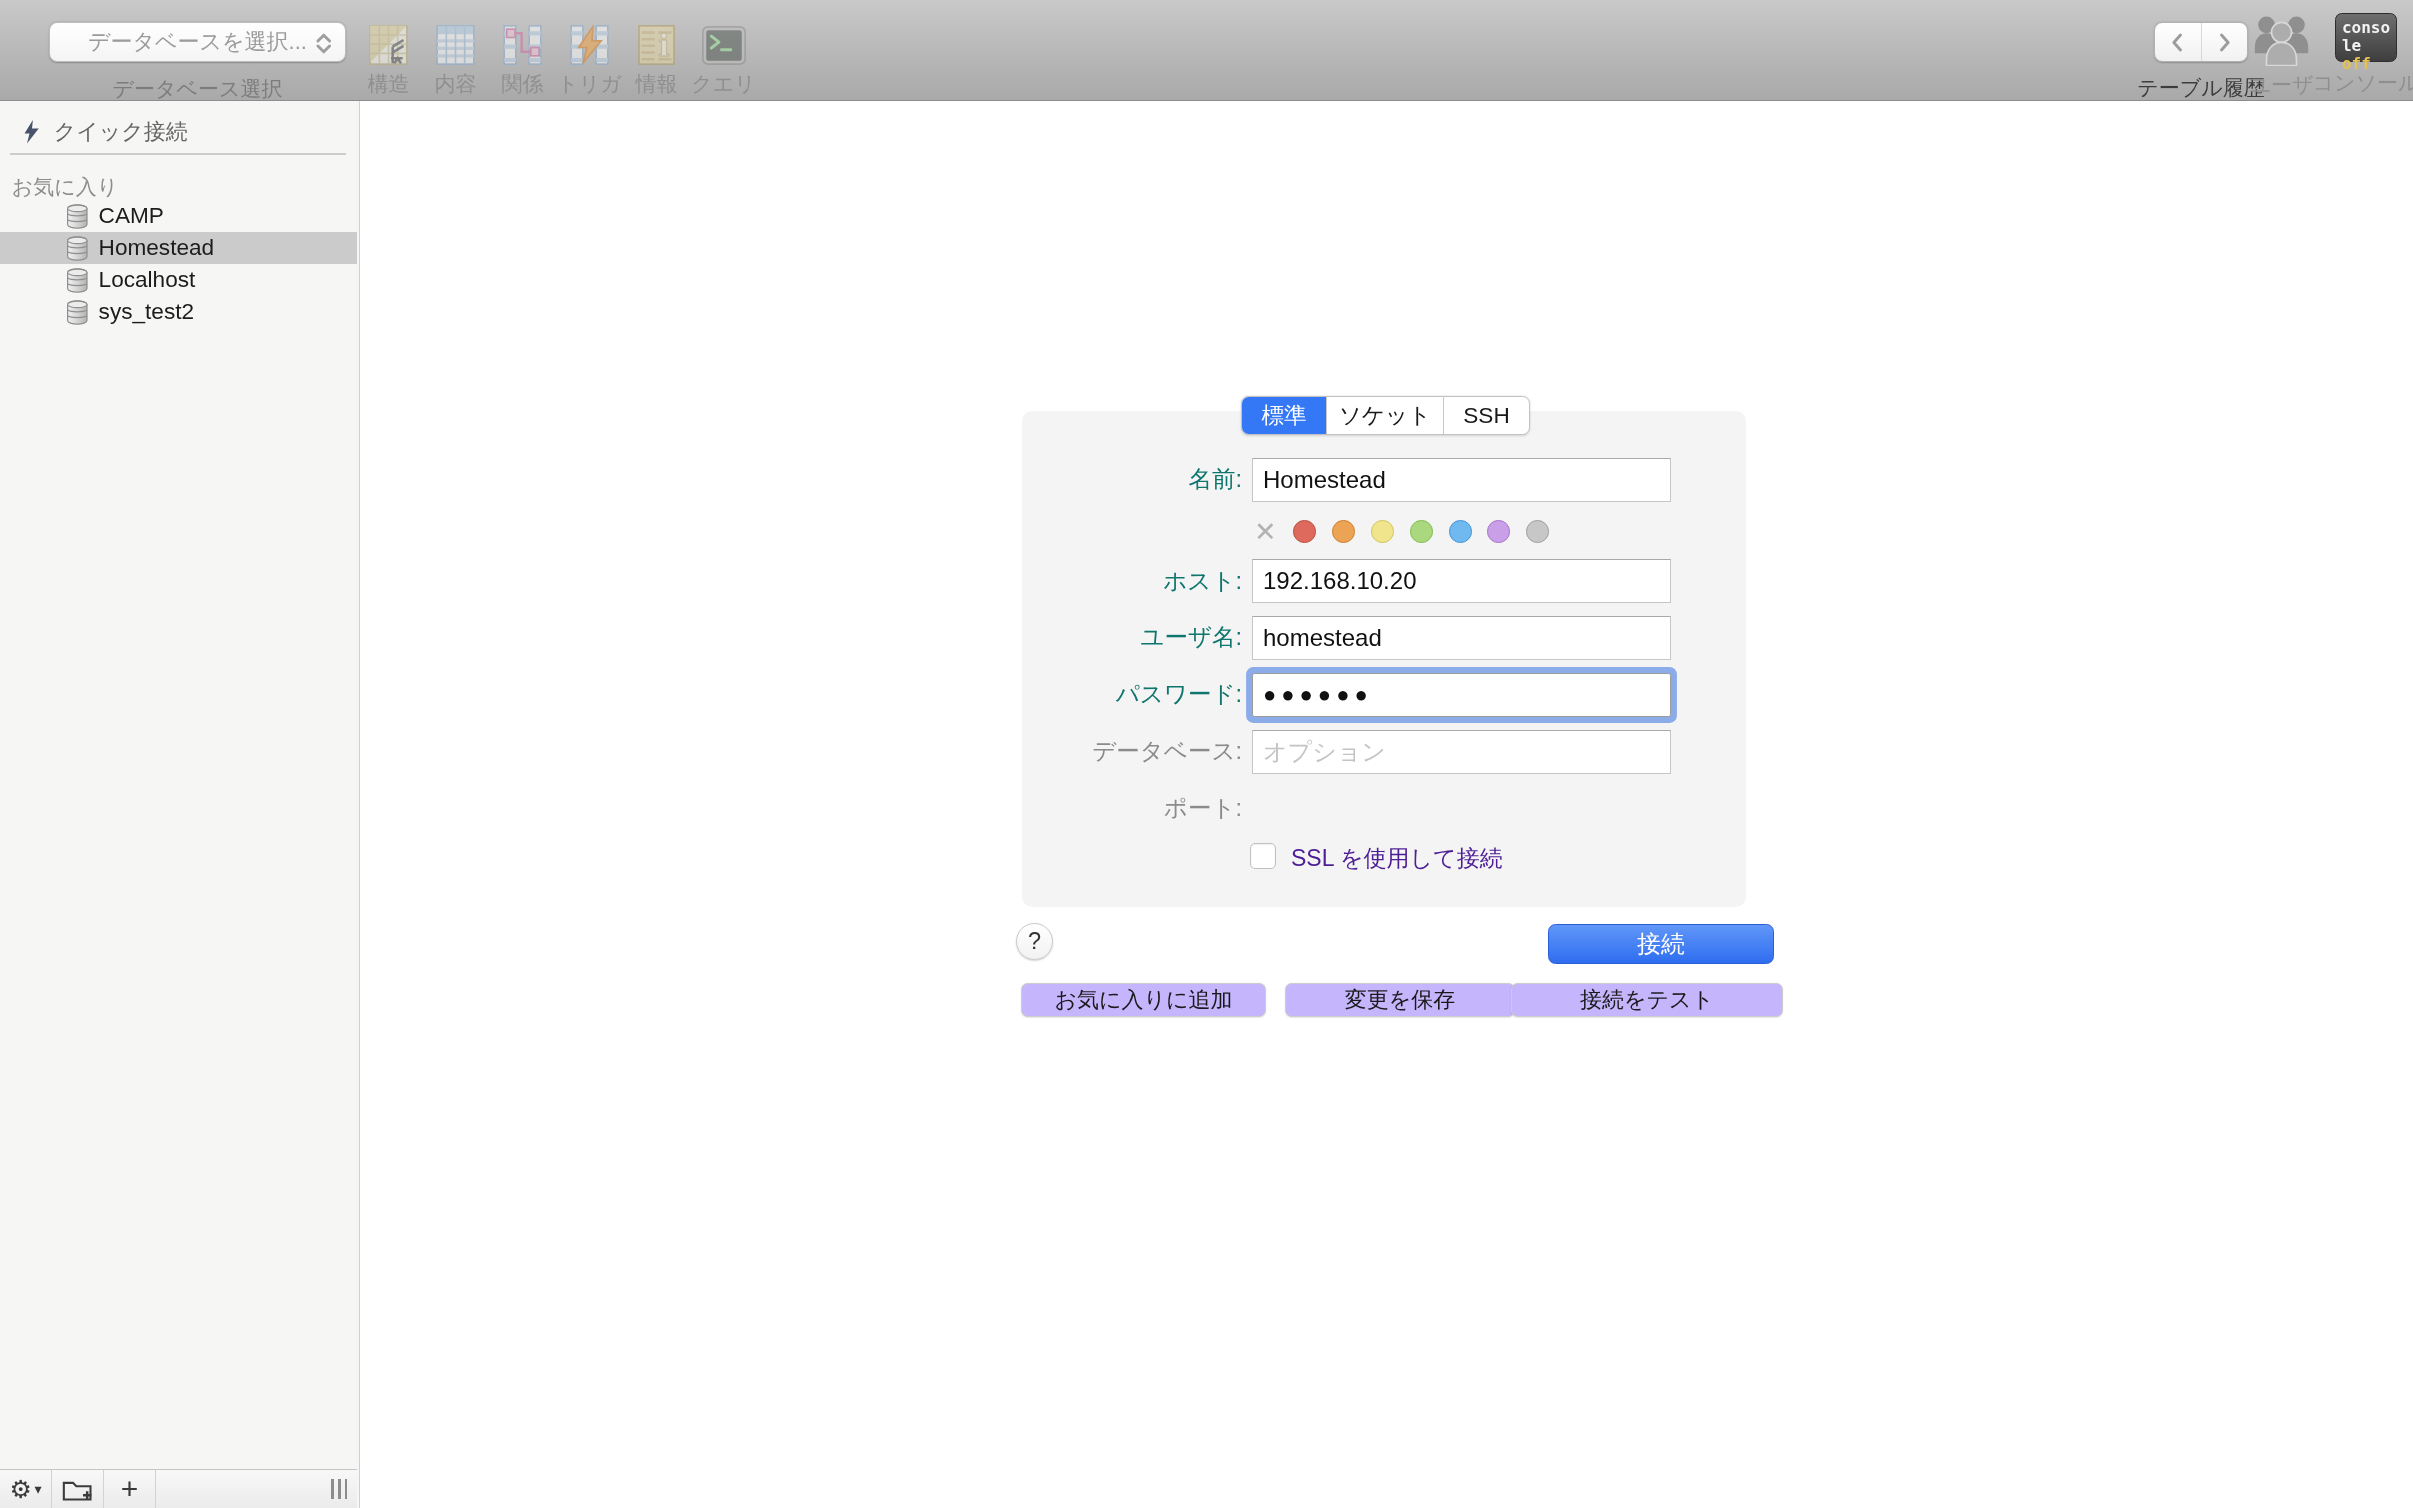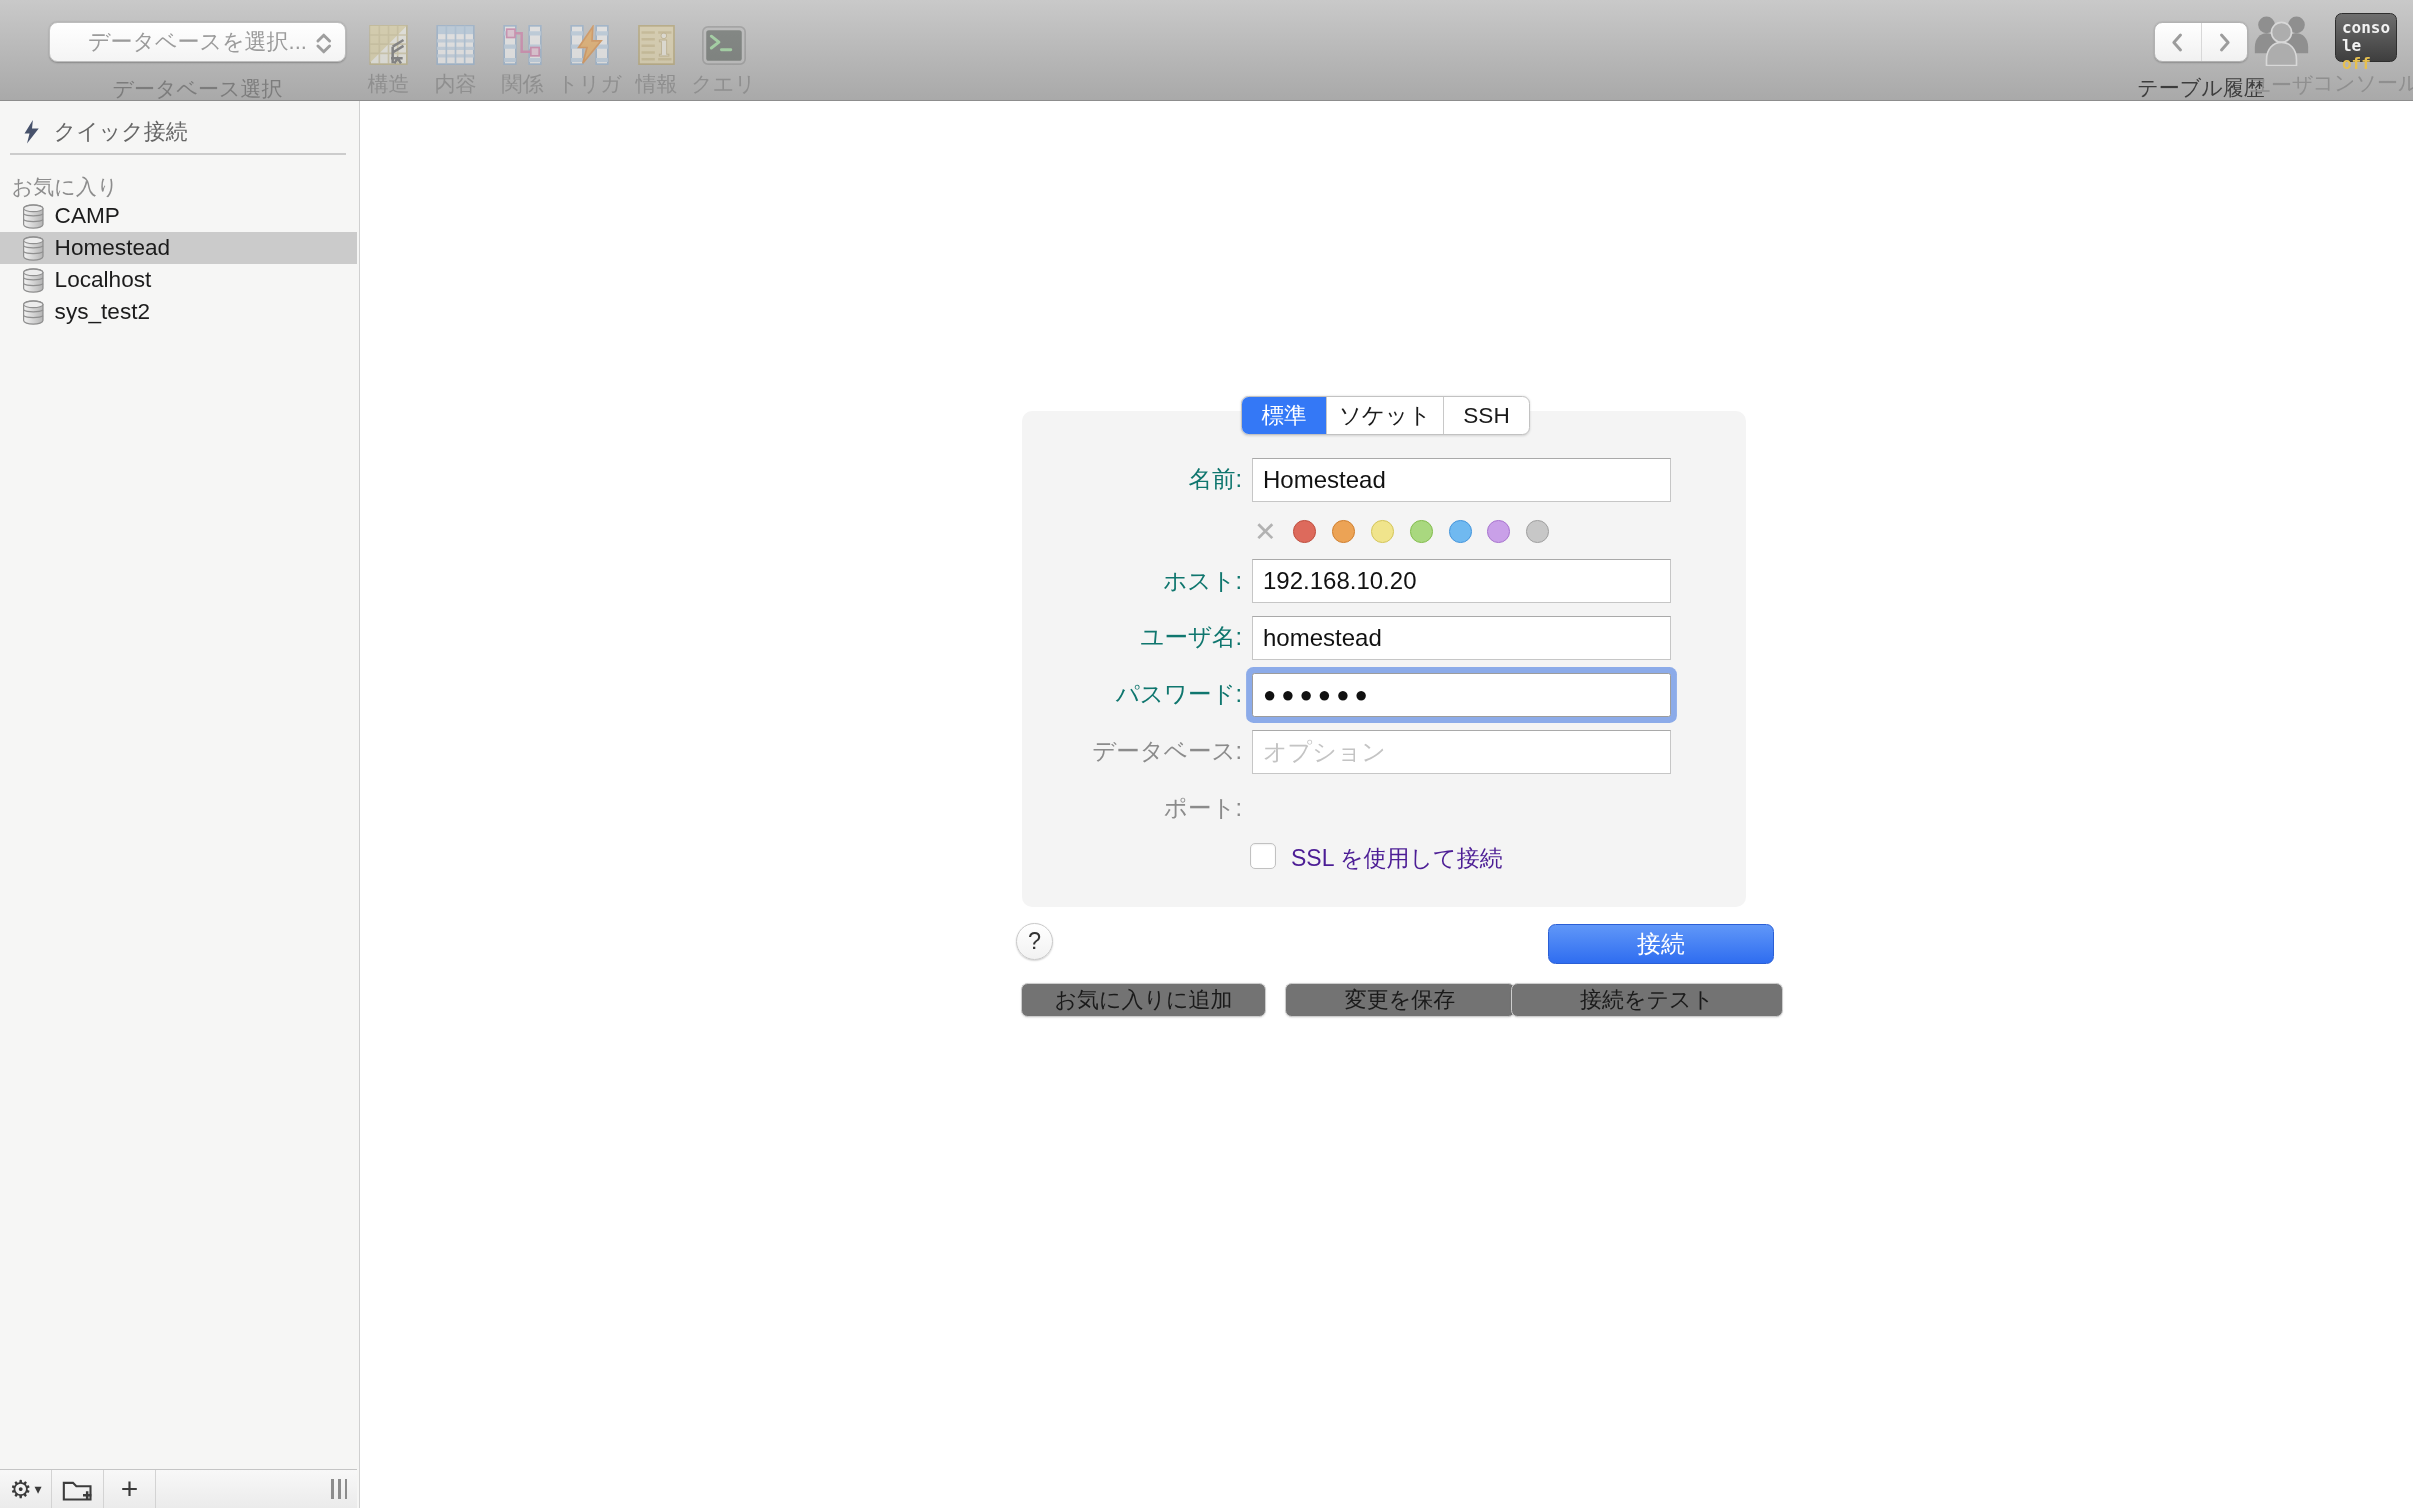--- a/index.html
+++ b/index.html
@@ -43,21 +43,21 @@
 
   
   .sidebar { position:absolute; left:0; top:101px; bottom:0; width:360px;
     background:#f6f6f5; border-right:1.7px solid #d0d0d0; }
   .quick-row { position:absolute; top:11.7px; left:0; right:1.7px; height:39px;
     display:flex; align-items:center; padding-left:22px; gap:13.4px; }
   .quick-label { font-size:22px; color:#666; }
   .sb-divider { position:absolute; top:52px; left:10px; right:13.4px; height:1.7px; background:#cccccc; }
   .fav-header { position:absolute; top:72px; left:11.7px; font-size:21px; color:#8d8d8d; }
   .fav-list { position:absolute; top:99px; left:0; right:1.7px; }
-  .fav-row { height:32px; display:flex; align-items:center; padding-left:22px; gap:10px;
+  .fav-row { height:32px; display:flex; align-items:center; padding-left:66px; gap:10px;
     font-size:22.6px; color:#1c1c1c; }
   .fav-row.selected { background:#cbcbcb; }
   .sb-bottom { position:absolute; left:0; right:1.7px; bottom:0; height:39px;
     border-top:1.7px solid #c5c5c5; background:linear-gradient(#f8f8f8,#ebebeb);
     display:flex; align-items:stretch; }
   .sb-btn { width:52px; border-right:1.7px solid #d3d3d3; display:flex; align-items:center;
     justify-content:center; color:#3a3a3a; }
   .gear-glyph { font-size:25px; line-height:1; }
   .gear-caret { font-size:14.2px; margin-left:2.5px; color:#3a3a3a; }
   .plus-glyph { font-size:30px; font-weight:300; line-height:1; color:#3a3a3a; }
@@ -95,21 +95,21 @@
   .ssl-box { position:absolute; left:1250px; top:843px; width:26px; height:26px; background:#fff;
     border:1.7px solid #c1c1c1; border-radius:5px; box-shadow:inset 0 0.8px 1.7px rgba(0,0,0,.08); }
   .ssl-label { position:absolute; left:1291px; top:843px; font-size:23px; color:#4c1d95; }
   .help-btn { position:absolute; left:1016px; top:923px; width:37px; height:37px;
     border-radius:50%; background:linear-gradient(#fff,#f2f2f2); border:1.7px solid #c9c9c9;
     box-shadow:0 0.8px 1.7px rgba(0,0,0,.2); font-size:23.5px; color:#333;
     display:flex; align-items:center; justify-content:center; }
   .connect-btn { position:absolute; left:1511px; top:924px; width:226px; height:40px;
     border-radius:7.5px; background:linear-gradient(#6097f8,#2f6df0); border:0.8px solid #2a5fd6;
     color:#fff; font-size:24px; display:flex; align-items:center; justify-content:center;margin-left:37px; }
-  .sec-btn { position:absolute; top:983px; height:34px; background:#737373;
+  .sec-btn { position:absolute; top:983px; height:34px; background:#c4b5fd;
     border:1.7px solid #cdcdcd; border-radius:6.7px; font-size:22px; color:#1a1a1a;
     display:flex; align-items:center; justify-content:center; box-shadow:0 0.8px 1.7px rgba(0,0,0,.1); }
   .b1 { left:1021px; width:245px; } .b2 { left:1285px; width:230px; } .b3 { left:1511px; width:272px;font-family:Liberation Serif, serif; }
 </style>
 </head>
 <body>
 
 <div class="screen">
 
   <div class="toolbar">

